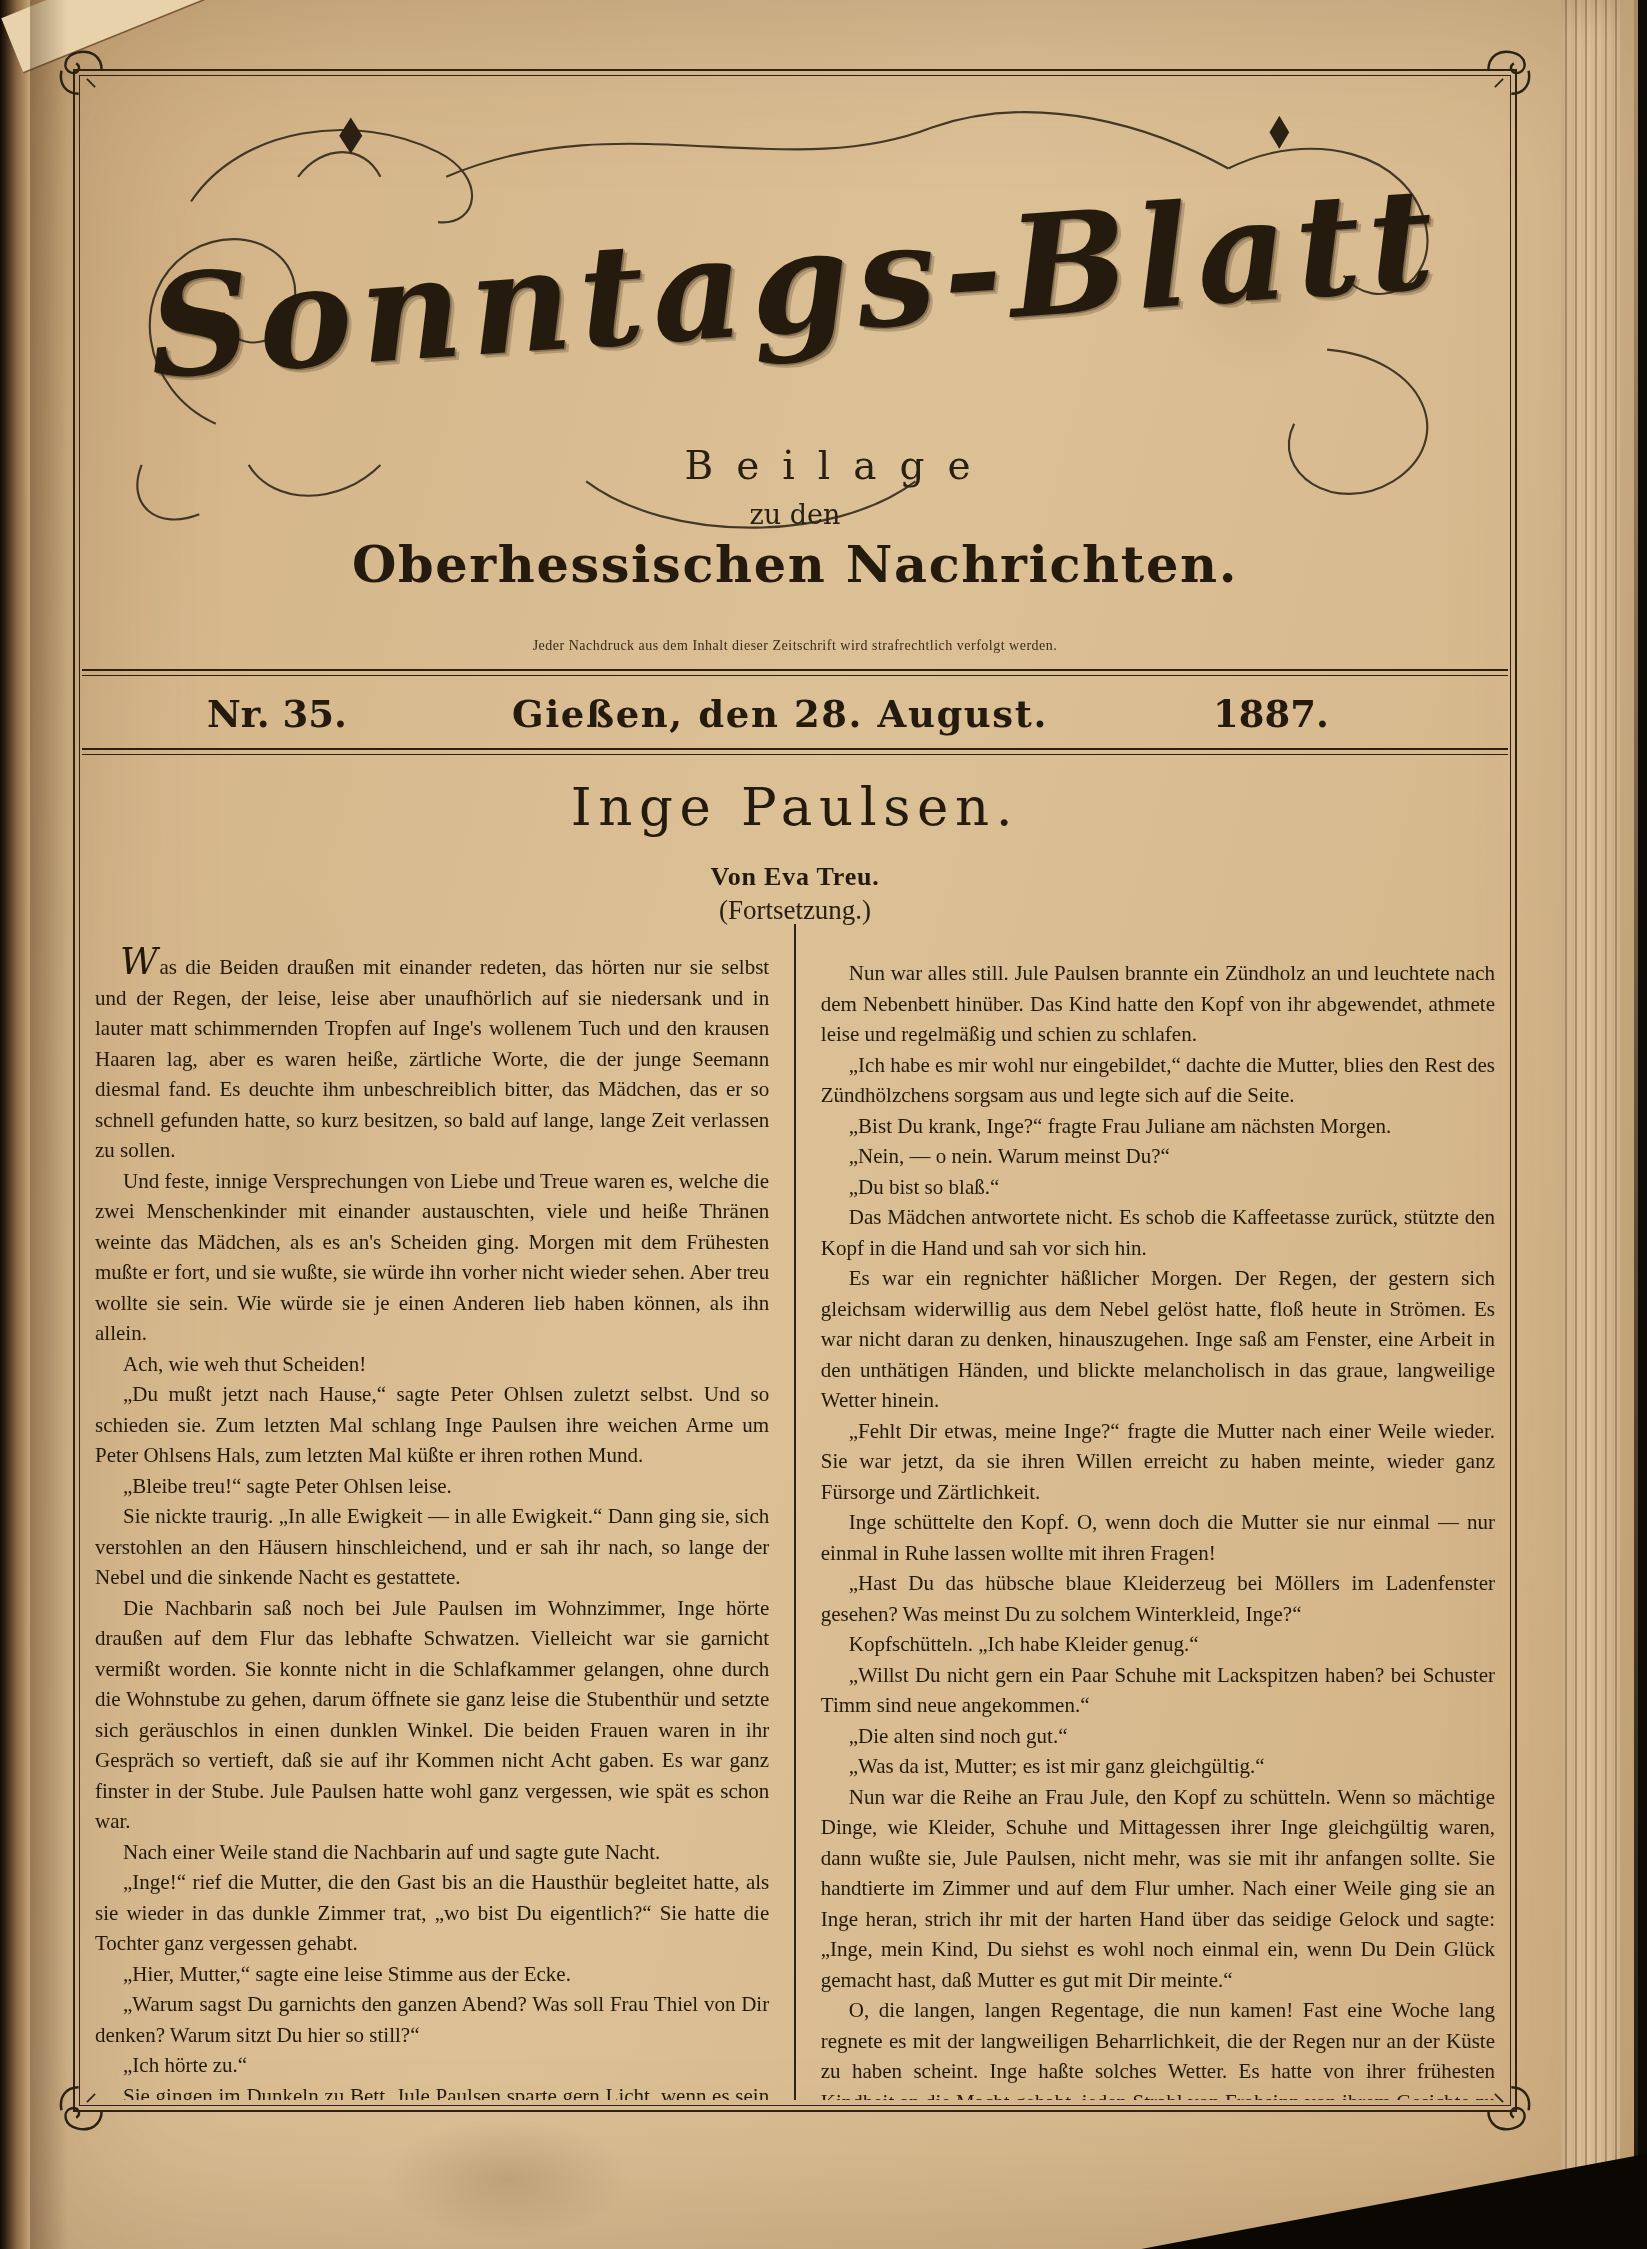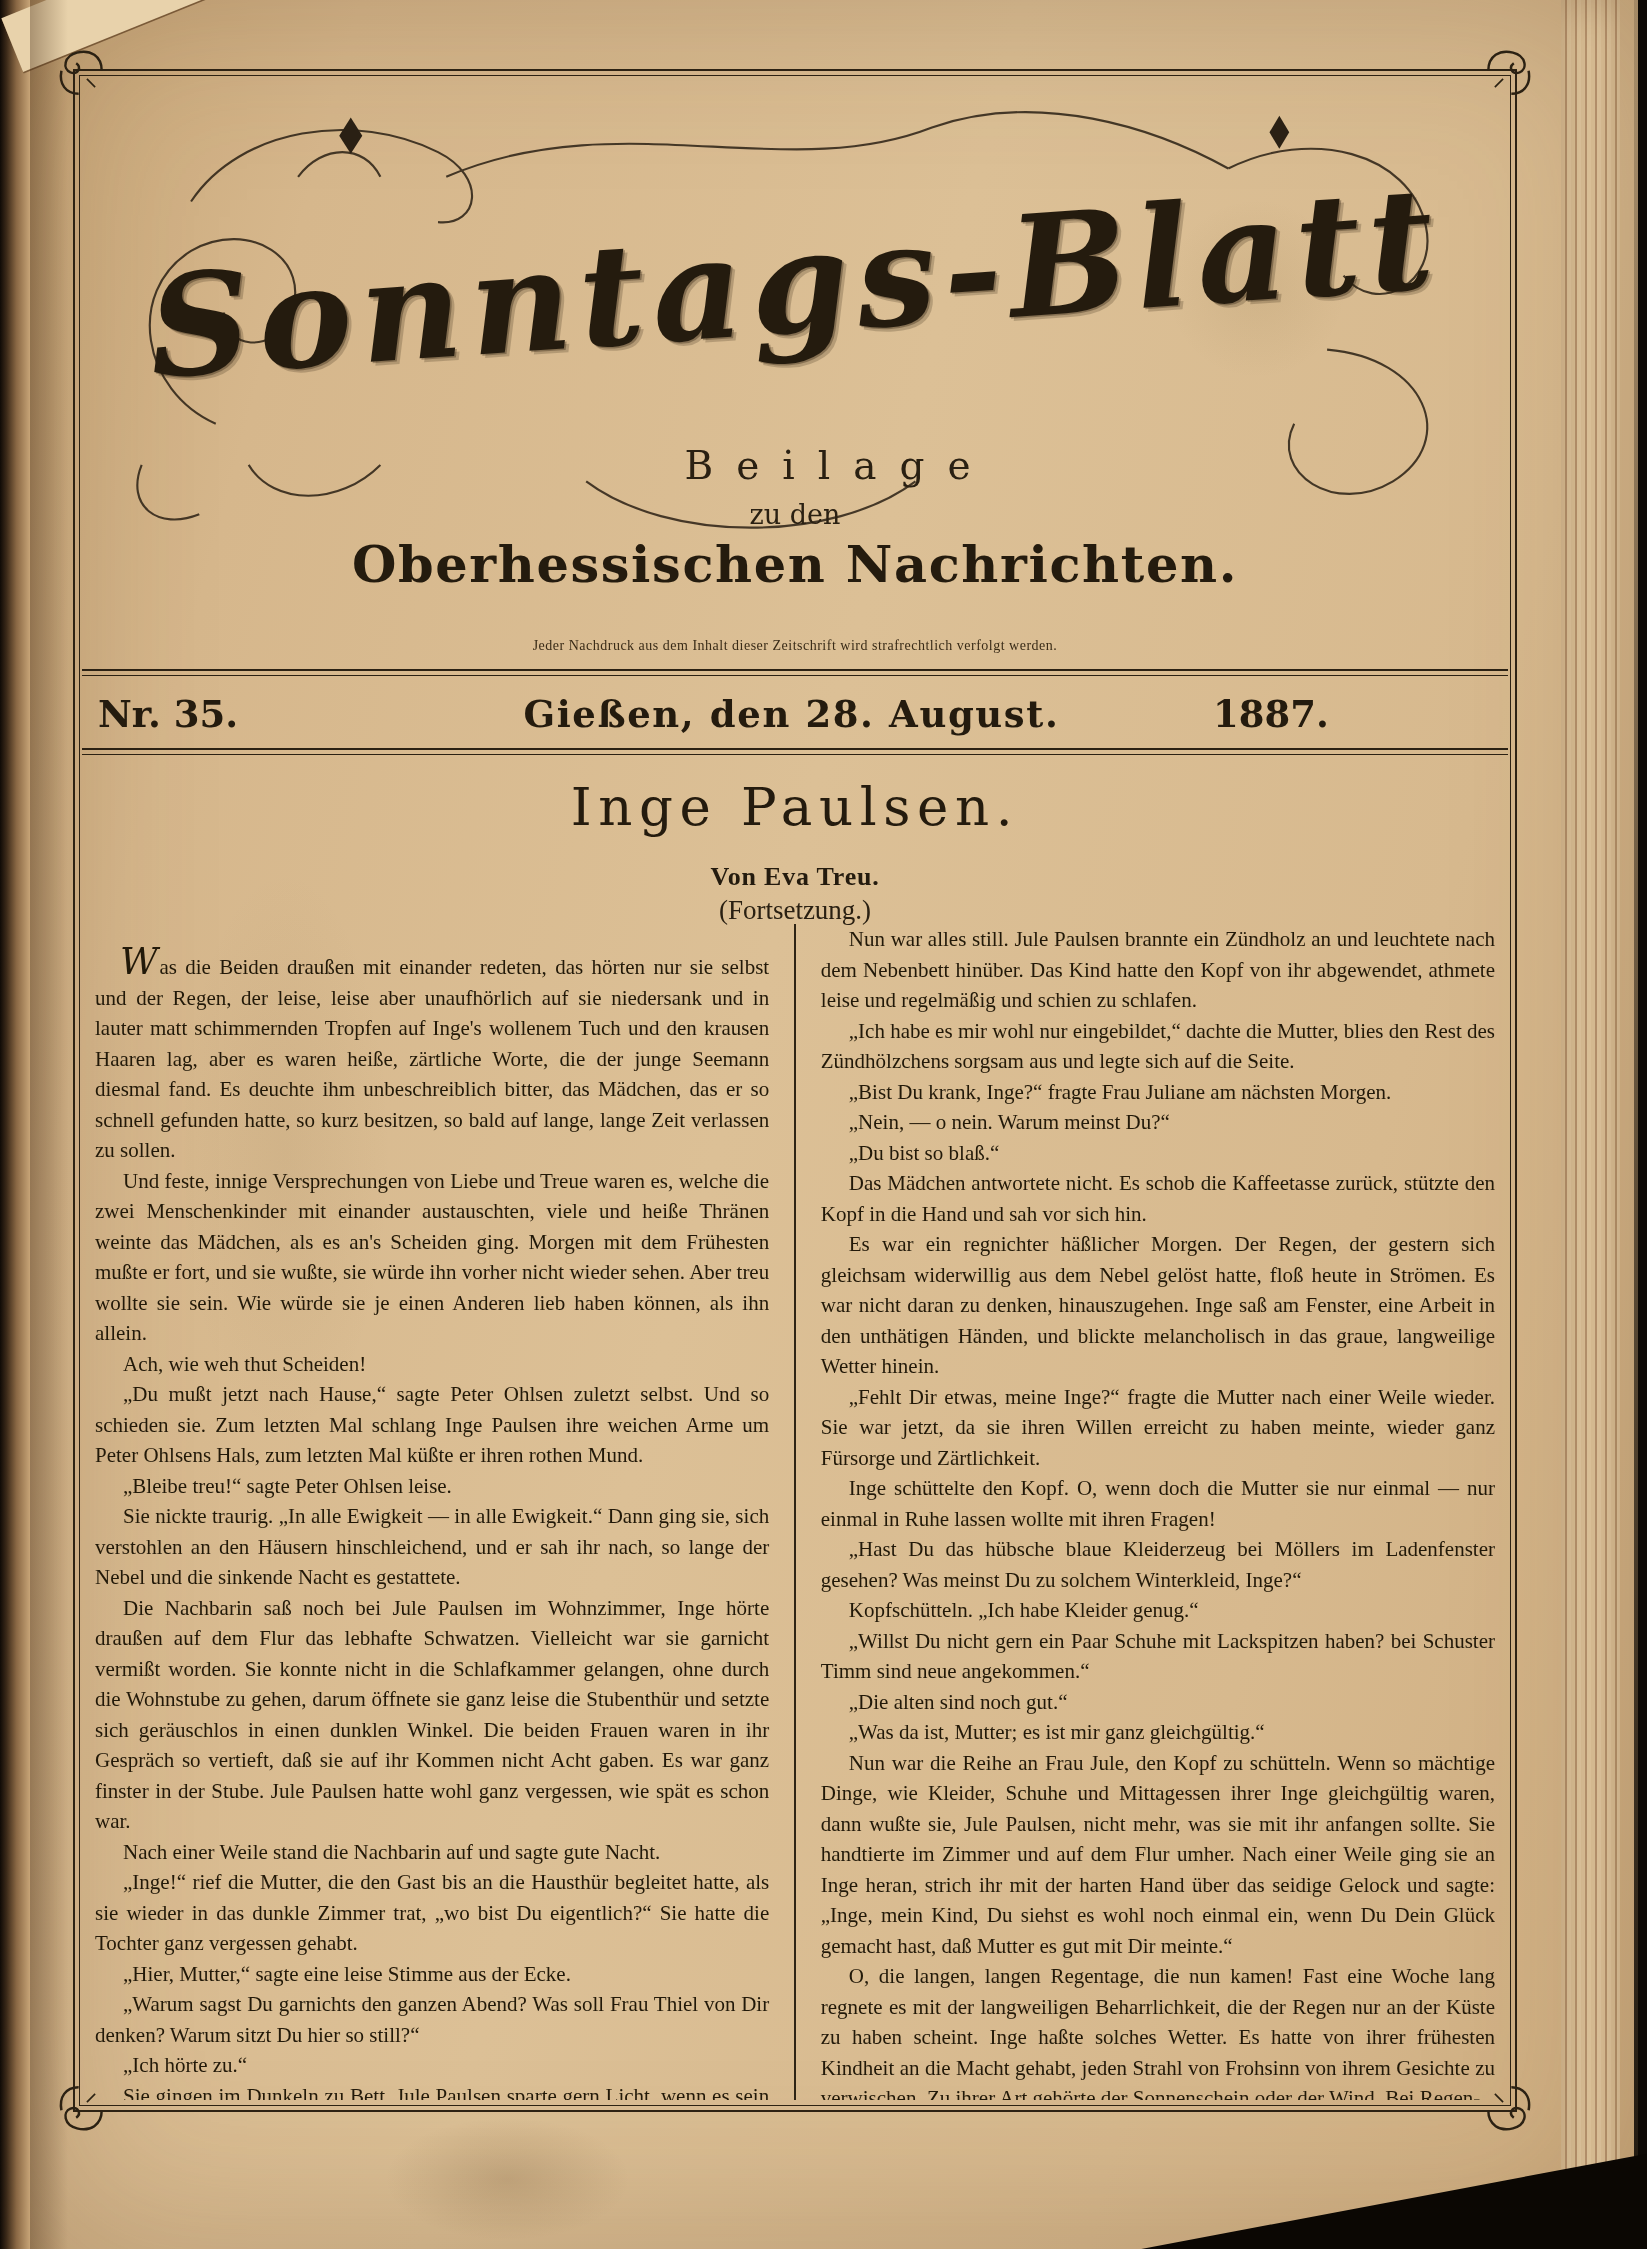--- a/index.html
+++ b/index.html
@@ -94,21 +94,21 @@
   }
   .rule-a{position:absolute;left:6.6px;right:6.6px;top:598px;height:4.1px;
     border-top:2.5px solid #2b2113;border-bottom:1.6px solid #2b2113;}
   .rule-b{position:absolute;left:6.6px;right:6.6px;top:677px;height:4.1px;
     border-top:2.5px solid #2b2113;border-bottom:1.6px solid #2b2113;}
   .dateline{
     position:absolute;left:0;top:611px;width:100%;height:63px;
     display:flex;align-items:center;color:#241b0e;
     font-family:"DejaVu Serif",serif;font-size:37px;font-weight:bold;
   }
-  .dateline .issue{width:272px;text-align:left;padding-left:23px;}
+  .dateline .issue{width:272px;text-align:right;}
   .dateline .place{flex:1;text-align:center;letter-spacing:1.6px;}
   .dateline .year{width:272px;text-align:left;padding-right:30px;}
 
   
   .art-title{
     position:absolute;left:0;top:705px;width:100%;text-align:center;
     font-size:53px;color:#241b0e;letter-spacing:6.6px;font-family:"DejaVu Serif",serif;
   }
   .art-byline{
     position:absolute;left:0;top:779px;width:100%;text-align:center;
@@ -122,21 +122,21 @@
     position:absolute;left:20px;top:853px;width:1400px;height:1176px;
     display:flex;overflow:hidden;
   }
   .col{
     flex:1;overflow:hidden;
     font-size:21px;line-height:30.5px;color:#221909;
     text-align:justify;
   }
   .col p{margin:0;text-indent:28px;}
   .col-left{padding-right:25px;margin-top:20px;}
-  .col-right{padding-left:25px;}
+  .col-right{padding-left:25px;margin-top:34px;}
   .divider{width:1.6px;background:#2e2415;}
   .col-left p:first-child{text-indent:25px;}
   .col-left p:first-child::first-letter{
     font-size:175%;font-style:italic;font-family:"DejaVu Serif",serif;
     line-height:1;padding-right:1.6px;
   }
 </style>
 </head>
 <body>
 

